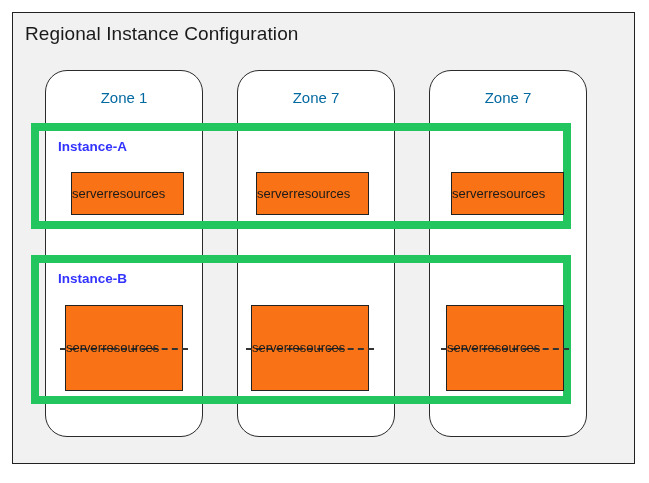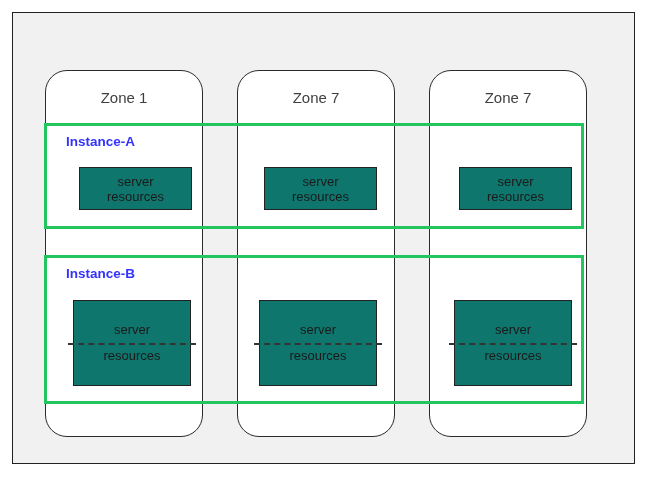--- a/index.html
+++ b/index.html
@@ -57,29 +57,29 @@
   #zone-card-1 { left: 237px; }
   #zone-card-2 { left: 429px; }
 
   .zone-title {
     position: absolute;
     left: 0;
     top: 18px;
     width: 100%;
     text-align: center;
     font-size: 15px;
-    color: #404040;
+    color: #0369a1;
   }
 
   
   .instance-band {
     position: absolute;
-    left: 44px;
+    left: 31px;
     width: 540px;
-    border: 3px solid #22c55e;
+    border: 8px solid #22c55e;
     box-sizing: border-box;
     background: transparent;
   }
   #instance-band-0 {
     top: 123px;
     height: 106px;
   }
   #instance-band-1 {
     top: 255px;
     height: 149px;
@@ -90,27 +90,26 @@
     top: 8px;
     font-size: 13.5px;
     font-weight: bold;
     color: #3333ff;
     white-space: nowrap;
   }
 
   
   .resource-box {
     position: absolute;
-    background: #0f766e;
+    background: #f97316;
     border: 1px solid #222222;
     box-sizing: border-box;
     display: flex;
-    flex-direction: column;
+    flex-direction: row;
     align-items: center;
-    justify-content: center;
   }
   .resource-line {
     font-size: 13px;
     color: #1a1a1a;
     line-height: 15px;
     z-index: 2;
     position: relative;
   }
 
   
@@ -144,20 +143,21 @@
     z-index: 1;
   }
 </style>
 </head>
 <body>
 
 <div id="diagram-root">
 
   <div id="region-frame"></div>
 
+  <div id="region-title">Regional Instance Configuration</div>
 
   <div class="zone-card" id="zone-card-0">
     <div class="zone-title">Zone 1</div>
   </div>
   <div class="zone-card" id="zone-card-1">
     <div class="zone-title">Zone 7</div>
   </div>
   <div class="zone-card" id="zone-card-2">
     <div class="zone-title">Zone 7</div>
   </div>

